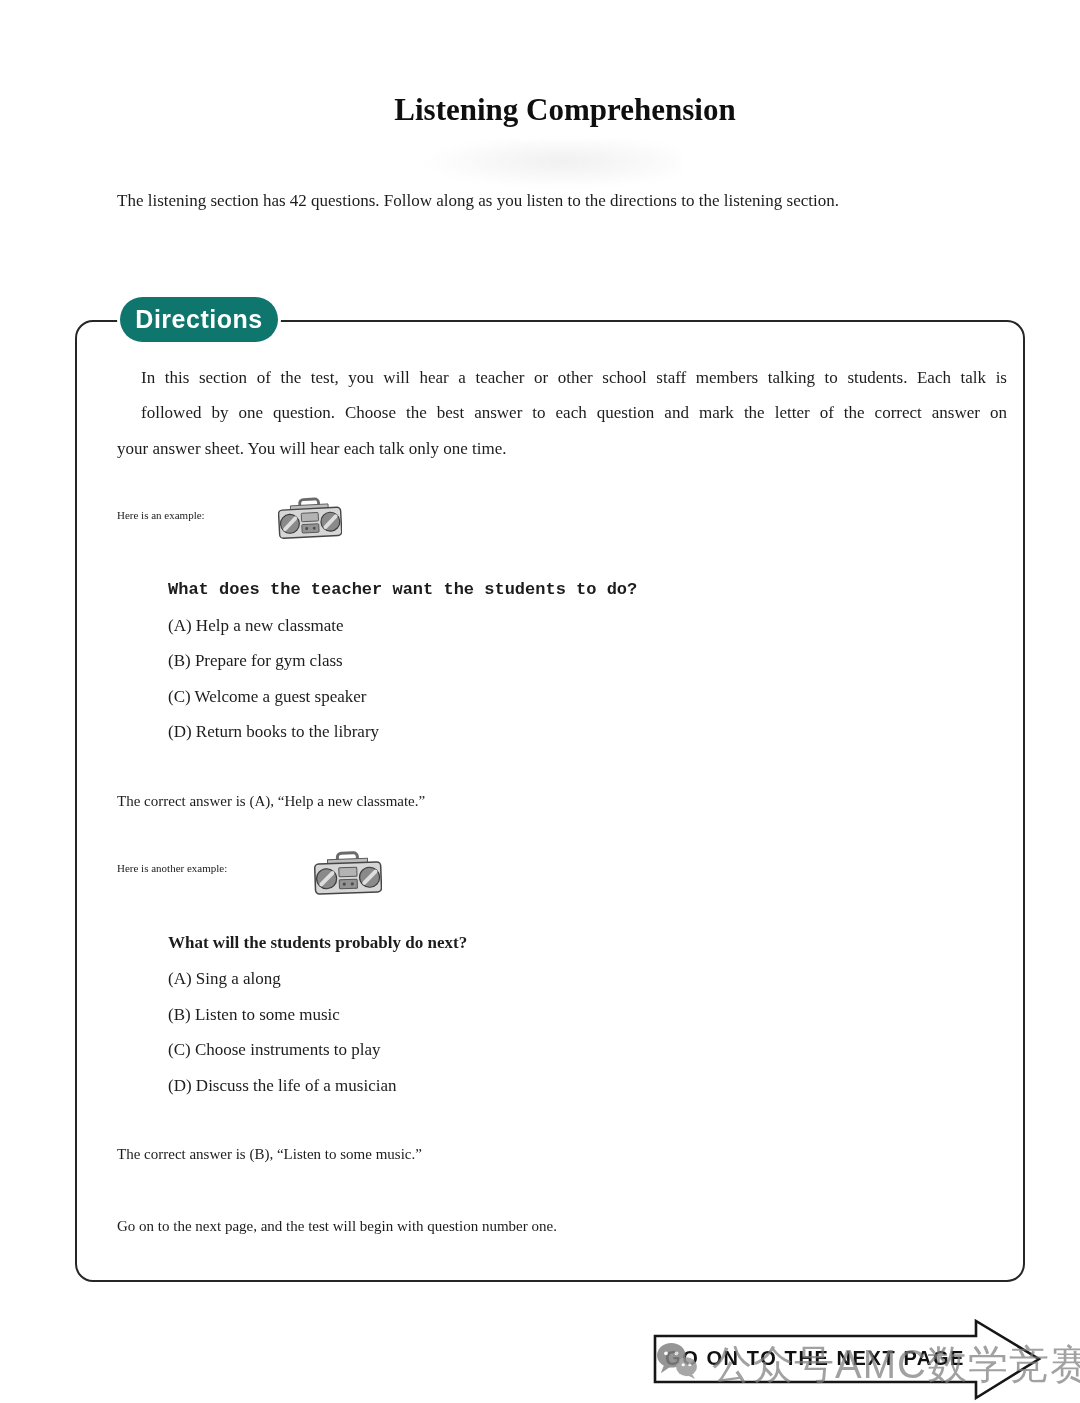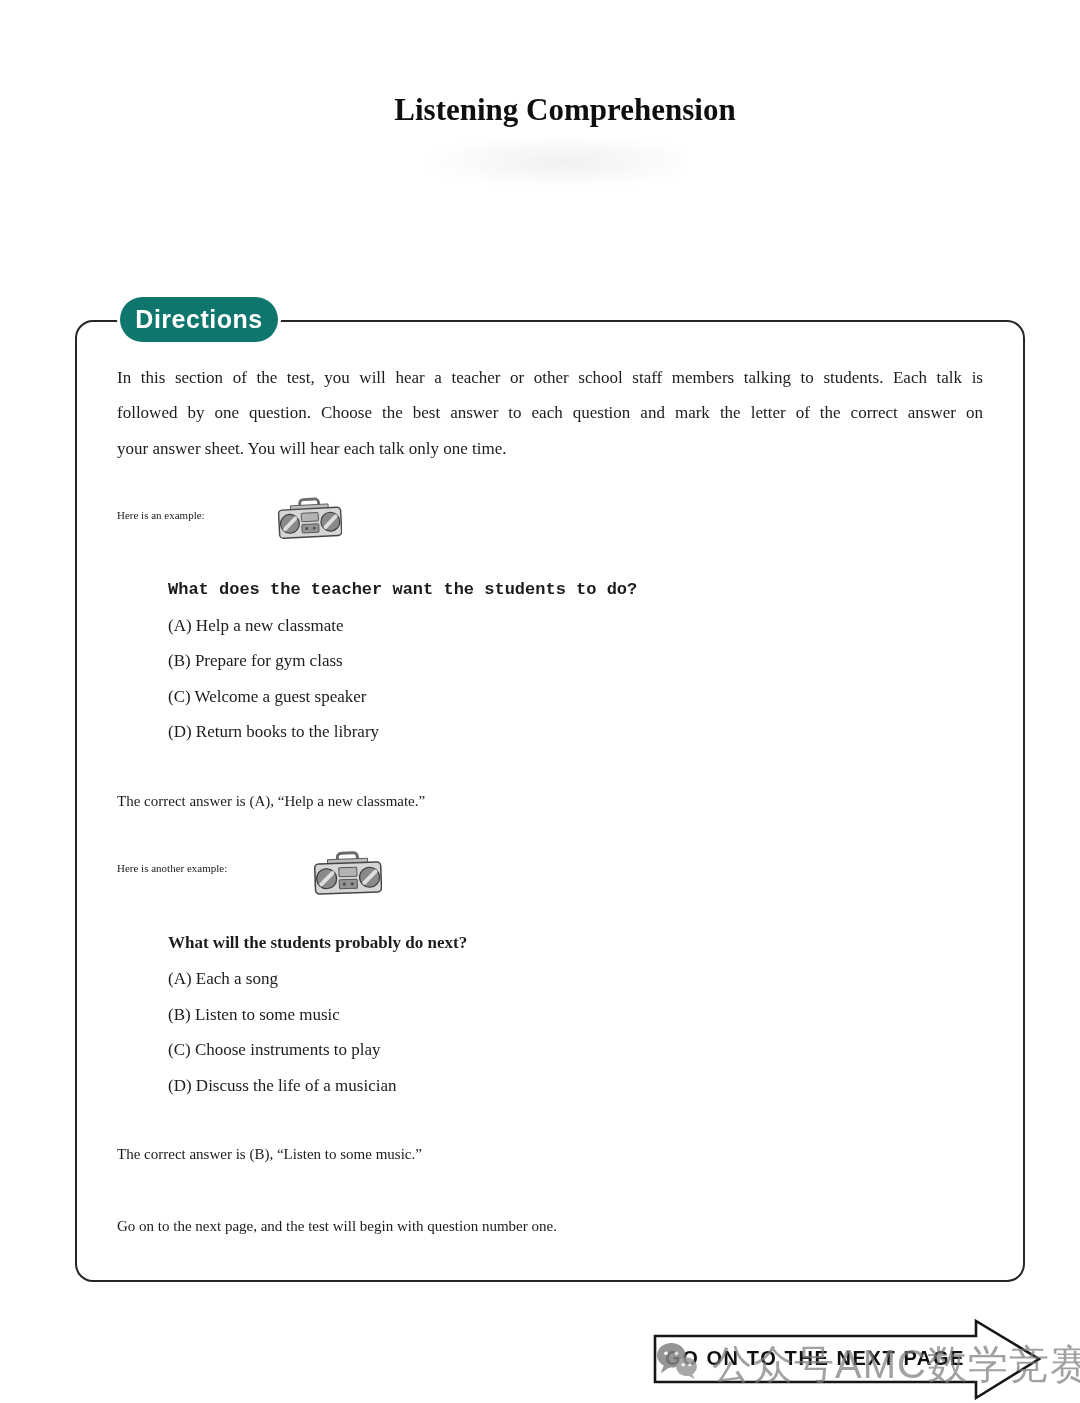--- a/index.html
+++ b/index.html
@@ -27,21 +27,21 @@
   .dpill {
     position:absolute; left:120px; top:297px; width:158px; height:45px;
     background:#0f766e; border-radius:23px; box-shadow:0 0 0 3px #ffffff;
     display:flex; align-items:center; justify-content:center;
     font-family:"Liberation Sans", sans-serif; font-weight:bold;
     color:#ffffff; font-size:25px; letter-spacing:0.5px;
   }
   .bline { position:absolute; left:117px; font-size:17px; }
   .just {
     width:866px; white-space:normal; text-align:justify; text-align-last:justify;
-    overflow:hidden; height:24px;
+    overflow:hidden; height:24px;margin-left:24px;
   }
   .lead { position:absolute; left:117px; font-size:11px; white-space:nowrap; }
   .q { position:absolute; left:168px; font-size:17px; font-weight:bold; white-space:nowrap; }
   .opt { position:absolute; left:168px; font-size:17px; white-space:nowrap; }
   .ans { position:absolute; left:117px; font-size:15px; white-space:nowrap;text-align:center; }
   .boombox { position:absolute; }
   .arrow-svg { position:absolute; left:651px; top:1317px; }
   .arrow-label {
     position:absolute; left:664px; top:1347px; width:302px; text-align:center;
     font-family:"Liberation Sans", sans-serif; font-weight:bold;
@@ -54,20 +54,21 @@
     font-size:40px; color:#7d7d7d; opacity:0.72; letter-spacing:1px;
   }
 </style>
 </head>
 <body>
 
 <div class="page">
 
   <div class="title">Listening Comprehension</div>
   <div class="smudge"></div>
+  <div class="abs intro">The listening section has 42 questions. Follow along as you listen to the directions to the listening section.</div>
 
   <div class="dbox"></div>
   <div class="dpill">
     <span>Directions</span>
   </div>
 
   <div class="bline just" style="top:368px;">In this section of the test, you will hear a teacher or other school staff members talking to students. Each talk is</div>
   <div class="bline just" style="top:403px;">followed by one question. Choose the best answer to each question and mark the letter of the correct answer on</div>
   <div class="bline" style="top:439px;">your answer sheet. You will hear each talk only one time.</div>
 
@@ -104,21 +105,21 @@
       <line x1="7" y1="32.5" x2="18.5" y2="21.5" stroke="#dedede" stroke-width="4" stroke-linecap="round"></line>
       <circle cx="55.5" cy="27" r="10" fill="#8a8a8a" stroke="#3a3a3a" stroke-width="1.2"></circle>
       <line x1="50" y1="32.5" x2="61.5" y2="21.5" stroke="#dedede" stroke-width="4" stroke-linecap="round"></line>
       <rect x="25" y="16.5" width="18" height="9" rx="1" fill="#b3b3b3" stroke="#555555" stroke-width="1"></rect>
       <rect x="25" y="28.5" width="18" height="9" rx="1" fill="#939393" stroke="#555555" stroke-width="1"></rect>
       <circle cx="30" cy="33" r="1.6" fill="#4d4d4d"></circle>
       <circle cx="38" cy="33" r="1.6" fill="#4d4d4d"></circle>
     </g>
   </svg>
   <div class="q" style="top:933px;">What will the students probably do next?</div>
-  <div class="opt" style="top:969px;">(A) Each a song</div>
+  <div class="opt" style="top:969px;">(A) Sing a along</div>
   <div class="opt" style="top:1005px;">(B) Listen to some music</div>
   <div class="opt" style="top:1040px;">(C) Choose instruments to play</div>
   <div class="opt" style="top:1076px;">(D) Discuss the life of a musician</div>
   <div class="ans" style="top:1146px;">The correct answer is (B), “Listen to some music.”</div>
 
   <div class="ans" style="top:1218px;">Go on to the next page, and the test will begin with question number one.</div>
 
   <svg class="arrow-svg" width="392" height="84" viewBox="0 0 392 84">
     <polygon points="4,19 325,19 325,4 388,42 325,81 325,65 4,65" fill="#ffffff" stroke="#161616" stroke-width="2.6" stroke-linejoin="miter"></polygon>
   </svg>

